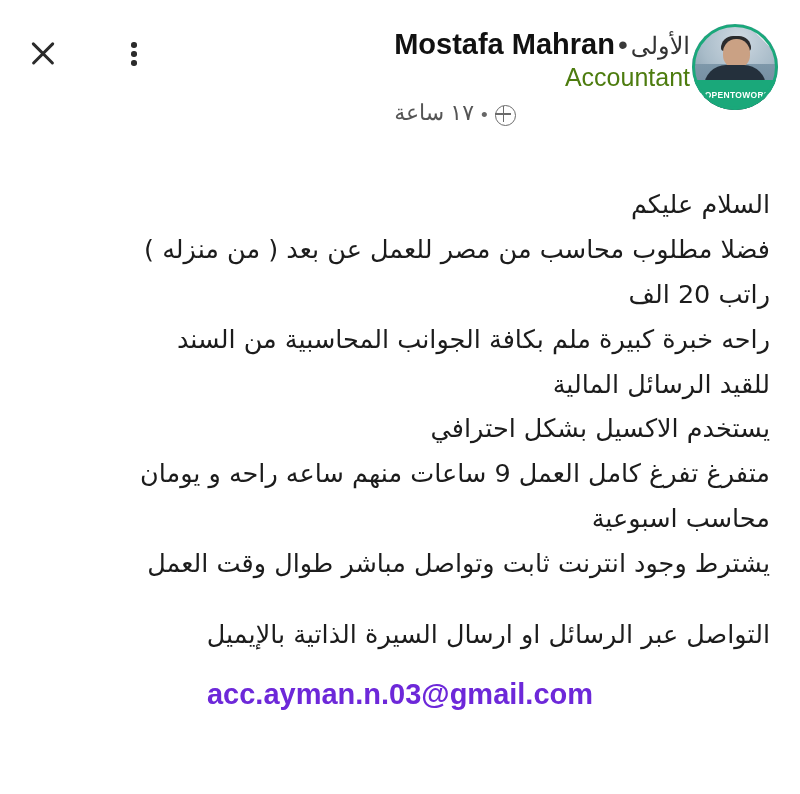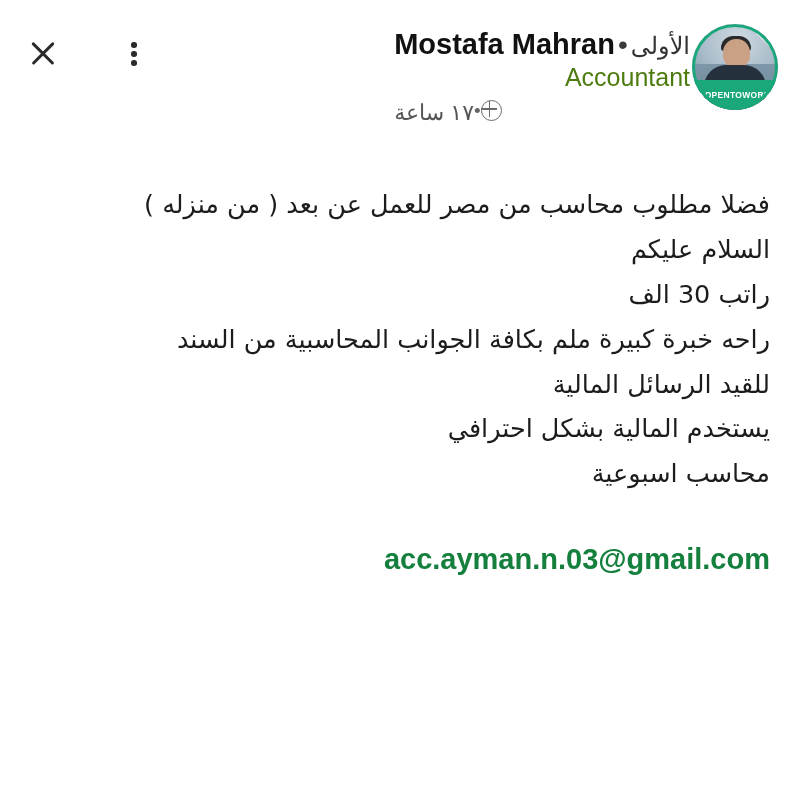--- a/index.html
+++ b/index.html
@@ -103,22 +103,23 @@
     font-weight: 400;
   }
   .author-headline {
     font-size: 25px;
     color: #4d7c0f;
     line-height: 1.2;
   }
   .author-meta {
     display: flex;
     flex-direction: row-reverse;
-    align-items: flex-start;
+    align-items: flex-end;
     justify-content: flex-start;
+    gap: 7px;
     margin-top: 8px;
     font-size: 22px;
     color: #555555;
   }
   .author-meta .dot { color: #666; font-size: 19px; }
   .globe-icon {
     width: 19px;
     height: 19px;
     border-radius: 50%;
     border: 1.6px solid #6b6b6b;
@@ -243,23 +244,23 @@
   }
   .post-body p {
     margin: 0;
   }
   .post-body p.spacer {
     height: 26px;
   }
   .email-link {
     display: block;
     direction: ltr;
-    text-align: right;
+    text-align: center;
     margin-top: 12px;
-    color: #15803d;
+    color: #6d28d9;
     font-weight: 700;
     font-size: 29px;
     text-decoration: none;
     cursor: pointer;
     font-family: "Liberation Sans", sans-serif;
   }
 </style>
 </head>
 <body>
 
@@ -295,24 +296,27 @@
         <div class="body"></div>
         <div class="flare"></div>
       </div>
       <div class="opentowork">#OPENTOWORK</div>
       <div class="ring"></div>
     </div>
 
   </div>
 
   <div class="post-body">
+    <p>السلام عليكم</p>
     <p>فضلا مطلوب محاسب من مصر للعمل عن بعد ( من منزله )</p>
-    <p>السلام عليكم</p>
-    <p>راتب  30 الف</p>
+    <p>راتب  20 الف</p>
     <p>راحه خبرة كبيرة ملم بكافة الجوانب المحاسبية من السند</p>
     <p>للقيد الرسائل المالية</p>
-    <p>يستخدم المالية بشكل احترافي</p>
+    <p>يستخدم الاكسيل بشكل احترافي</p>
+    <p>متفرغ تفرغ كامل العمل 9 ساعات منهم ساعه راحه و يومان</p>
     <p>محاسب اسبوعية</p>
+    <p>يشترط وجود انترنت ثابت وتواصل مباشر طوال وقت العمل</p>
     <p class="spacer"></p>
+    <p>التواصل عبر الرسائل او ارسال السيرة الذاتية بالإيميل</p>
     <a class="email-link" href="#">acc.ayman.n.03@gmail.com</a>
   </div>
 
 </div>
 
 </body></html>

